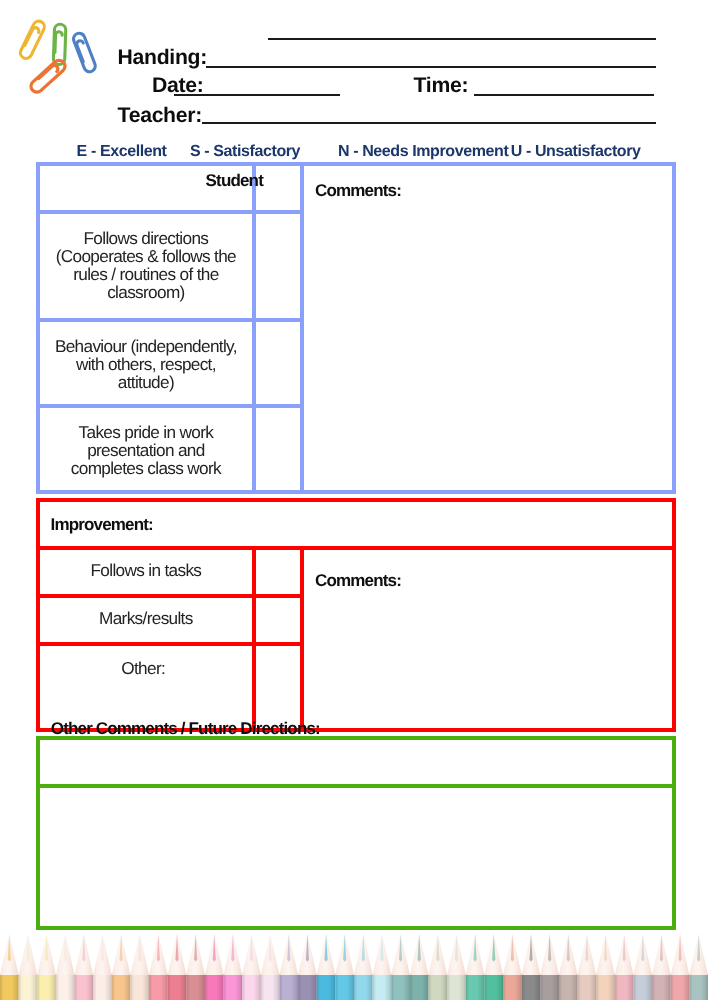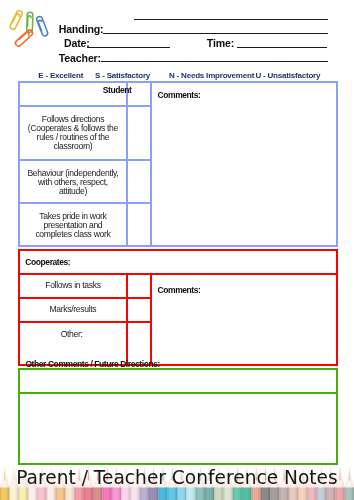--- a/index.html
+++ b/index.html
@@ -68,21 +68,21 @@
       </g>
     </g>
   </svg>
 
   <div class="hdr">
     <div class="rule" style="top:18.6px;left:76px;width:194px;"></div>
 
     <div class="hline" style="top:23.8px;left:0.8px;">Handing:</div>
     <div class="rule" style="top:32.8px;left:44.5px;width:225px;"></div>
 
-    <div class="hline" style="top:38.2px;left:6px;">Date:</div>
+    <div class="hline" style="top:38.2px;left:18px;">Date:</div>
     <div class="rule" style="top:47.4px;left:29px;width:83px;"></div>
 
     <div class="hline" style="top:38.2px;left:148.8px;">Time:</div>
     <div class="rule" style="top:47.4px;left:179.2px;width:89.5px;"></div>
 
     <div class="hline" style="top:52.7px;left:0.8px;">Teacher:</div>
     <div class="rule" style="top:61.1px;left:43.2px;width:226.8px;"></div>
   </div>
 
   <div class="legend">
@@ -111,21 +111,21 @@
   </div>
 
   <div class="tbl red">
     <div class="box frame" style="left:18px;top:248.6px;width:319.6px;height:117.4px;"></div>
     <div class="vline" style="left:126.3px;top:272.6px;width:2px;height:93.4px;"></div>
     <div class="vline" style="left:149.9px;top:272.6px;width:2px;height:93.4px;"></div>
     <div class="hl" style="left:18px;top:272.6px;width:319.6px;height:2px;"></div>
     <div class="hl" style="left:18px;top:297.0px;width:133.5px;height:2px;"></div>
     <div class="hl" style="left:18px;top:321.4px;width:133.5px;height:2px;"></div>
 
-    <div class="lbl" style="left:25.3px;top:258.4px;">Cooperates:</div>
+    <div class="lbl" style="left:25.3px;top:258.4px;">Improvement:</div>
     <div class="lbl" style="left:157.5px;top:286.1px;">Comments:</div>
 
     <div class="cell-txt" style="left:19.6px;top:281.0px;width:106.7px;">Follows in tasks</div>
     <div class="cell-txt" style="left:19.6px;top:305.4px;width:106.7px;">Marks/results</div>
     <div class="cell-txt" style="left:19.6px;top:329.8px;width:104px;">Other:</div>
   </div>
 
   <div class="tbl green">
     <div class="box frame" style="left:18px;top:368.4px;width:319.6px;height:96.6px;"></div>
     <div class="hl" style="left:18px;top:392.4px;width:319.6px;height:2px;"></div>
@@ -777,15 +777,14 @@
         <path d="M330.71,1 Q333.60,13.30 335.37,21.5 L326.05,21.5 Q327.82,13.30 330.71,1 Z" fill="url(#wg35)"></path>
         <path d="M330.71,1 L331.50,13.71 L330.71,14.91 L329.92,13.71 Z" fill="rgb(203,171,173)" opacity="0.62"></path>
         <rect x="335.37" y="21.00" width="9.32" height="13.00" fill="url(#pg36)"></rect>
         <path d="M340.03,1 Q342.91,13.30 344.68,21.5 L335.37,21.5 Q337.14,13.30 340.03,1 Z" fill="url(#wg36)"></path>
         <path d="M340.03,1 L340.82,13.71 L340.03,14.91 L339.23,13.71 Z" fill="rgb(229,160,163)" opacity="0.62"></path>
         <rect x="344.68" y="21.00" width="9.32" height="13.00" fill="url(#pg37)"></rect>
         <path d="M349.34,1 Q352.23,13.30 354.00,21.5 L344.68,21.5 Q346.45,13.30 349.34,1 Z" fill="url(#wg37)"></path>
         <path d="M349.34,1 L350.13,13.71 L349.34,14.91 L348.55,13.71 Z" fill="rgb(162,188,184)" opacity="0.62"></path>
       </svg>
   </div>
-  <div class="ftitle">Parent / Teacher Conference Notes</div>
 
 </div>
 
 </body></html>

